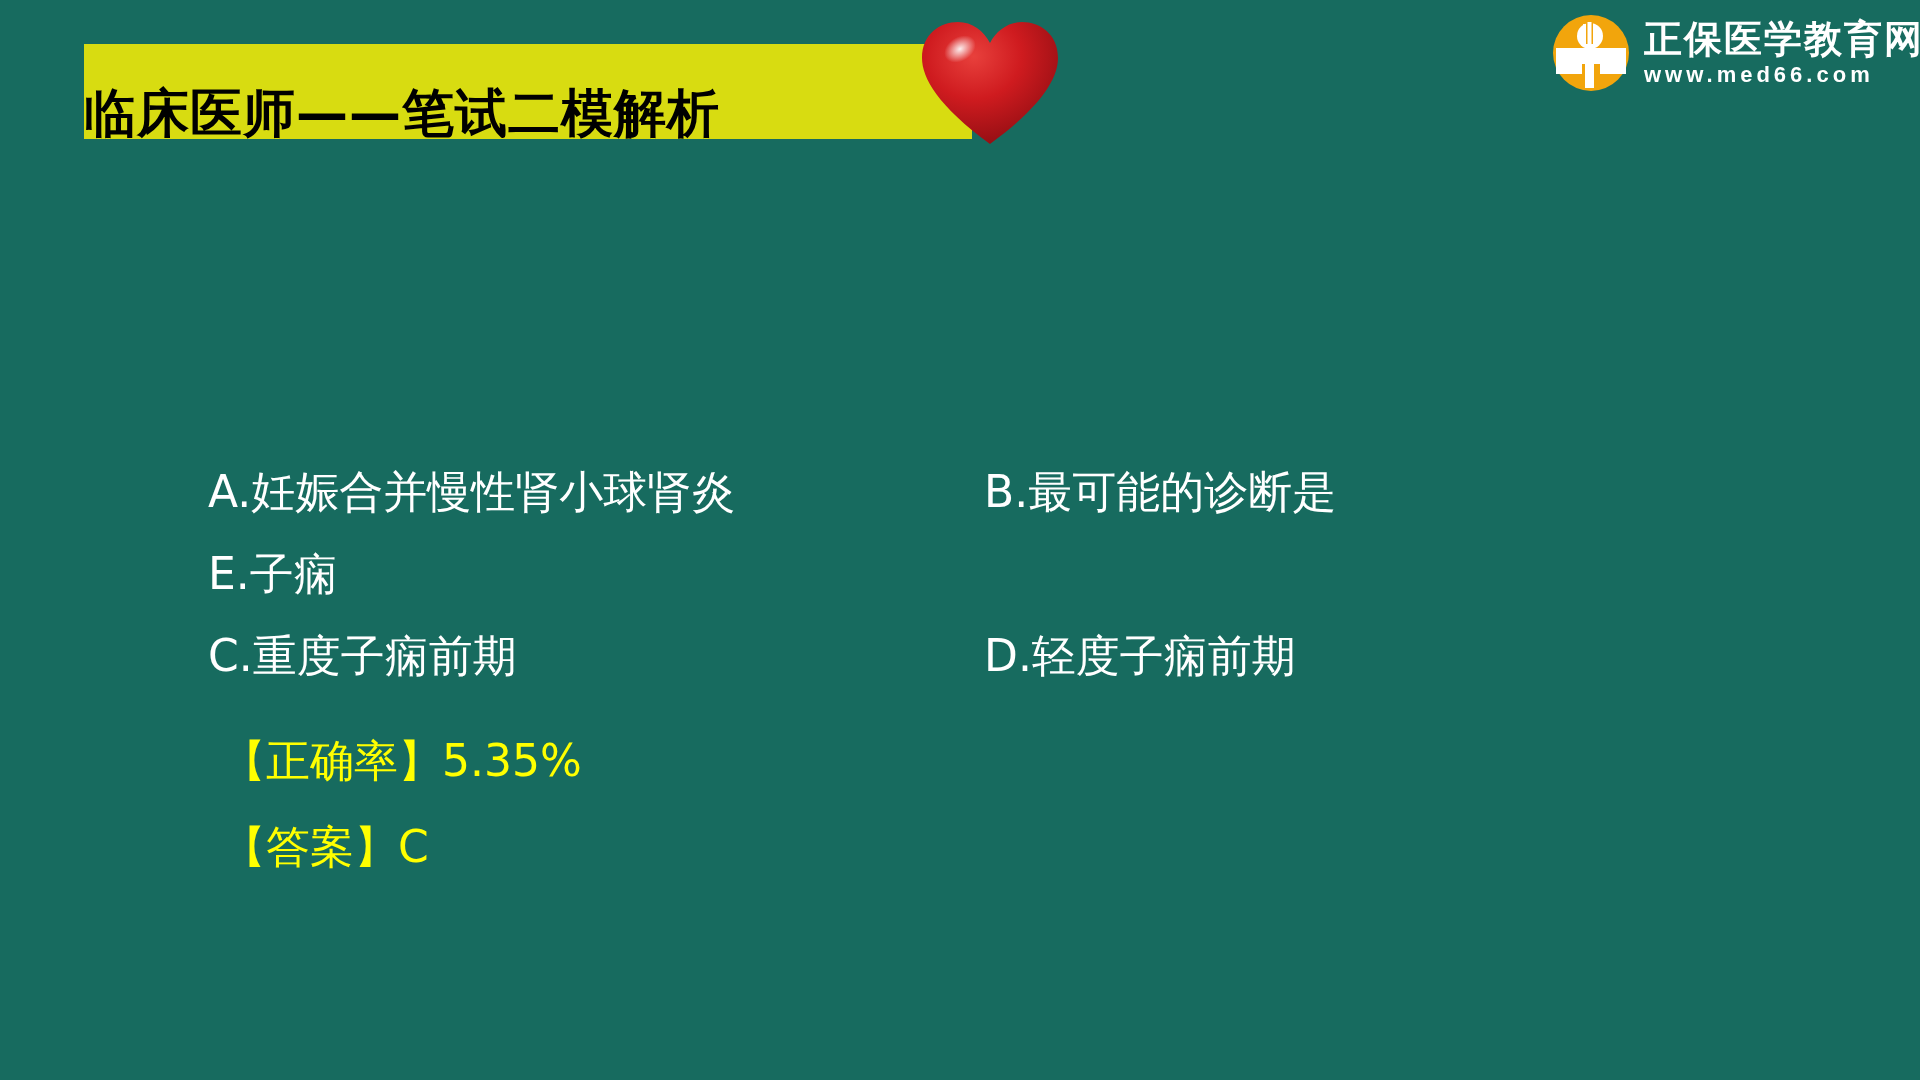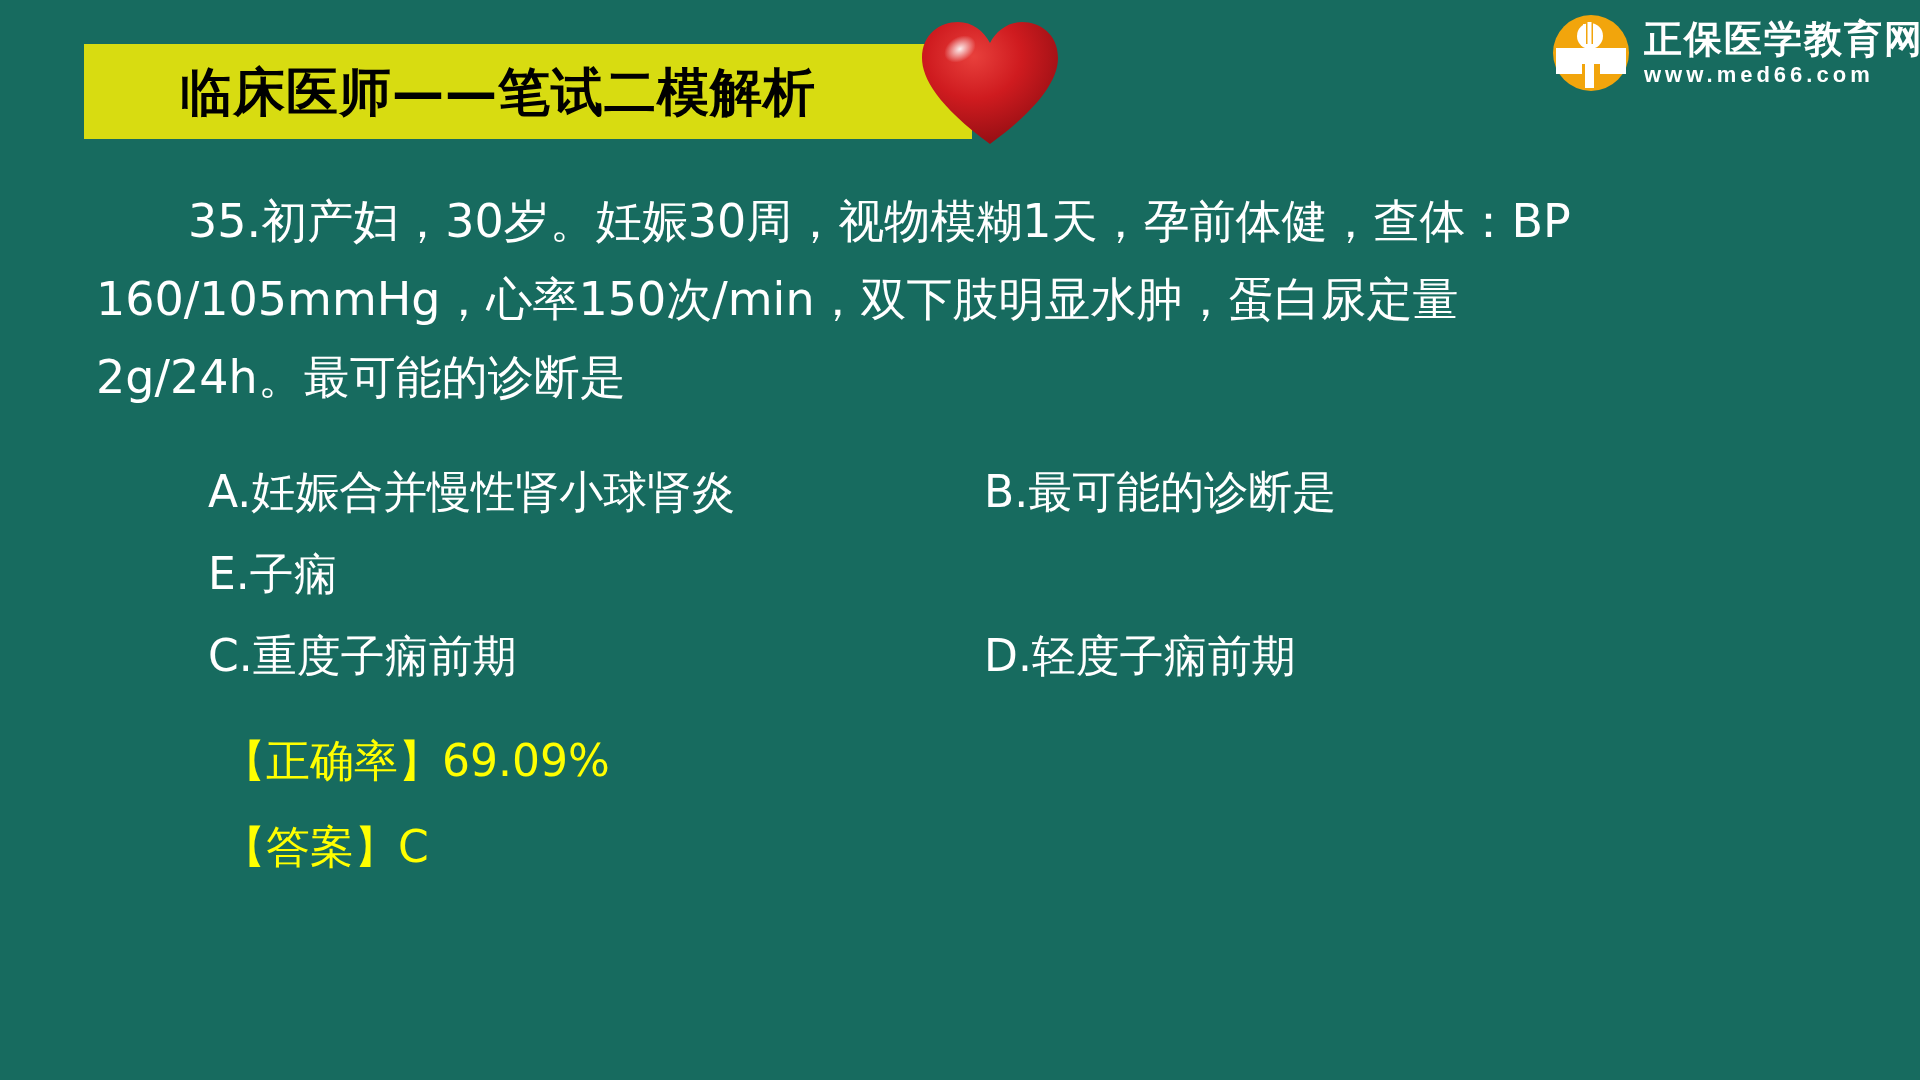--- a/index.html
+++ b/index.html
@@ -22,23 +22,22 @@
 
   
   #title-banner {
     position: absolute;
     left: 84px;
     top: 44px;
     width: 888px;
     height: 95px;
     background: #d8dc11;
     display: flex;
-    align-items: center;
+    align-items: flex-end;
     box-sizing: border-box;
-    padding-left: 96px;
   }
   #title-text {
     font-size: 52px;
     font-weight: bold;
     color: #000000;
     letter-spacing: 1px;
     white-space: nowrap;
     line-height: 1;
     font-family: "DejaVu Sans", "Liberation Sans", sans-serif;
   }
@@ -188,38 +187,33 @@
         <rect x="33" y="30" width="9" height="44" fill="#ffffff"></rect>
         <circle cx="39" cy="39" r="38" fill="none" stroke="#f2a50c" stroke-width="0"></circle>
       </svg>
     </div>
     <div id="logo-wordmark">
       <span id="logo-name">正保医学教育网</span>
       <span id="logo-url">www.med66.com</span>
     </div>
   </div>
 
-  <div id="question-body">
-    <div class="q-line indent">35.初产妇，30岁。妊娠30周，视物模糊1天，孕前体健，查体：BP</div>
-    <div class="q-line">160/105mmHg，心率150次/min，双下肢明显水肿，蛋白尿定量</div>
-    <div class="q-line">2g/24h。最可能的诊断是</div>
-  </div>
 
   <div id="options-block">
     <div class="option-row">
       <span class="option-cell left">A.妊娠合并慢性肾小球肾炎</span>
       <span class="option-cell right">B.最可能的诊断是</span>
     </div>
     <div class="option-row">
       <span class="option-cell left">E.子痫</span>
     </div>
     <div class="option-row">
       <span class="option-cell left">C.重度子痫前期</span>
       <span class="option-cell right">D.轻度子痫前期</span>
     </div>
   </div>
 
   <div id="answer-block">
-    <div class="answer-line">【正确率】69.09%</div>
+    <div class="answer-line">【正确率】5.35%</div>
     <div class="answer-line">【答案】C</div>
   </div>
 
 </div>
 
 </body></html>

